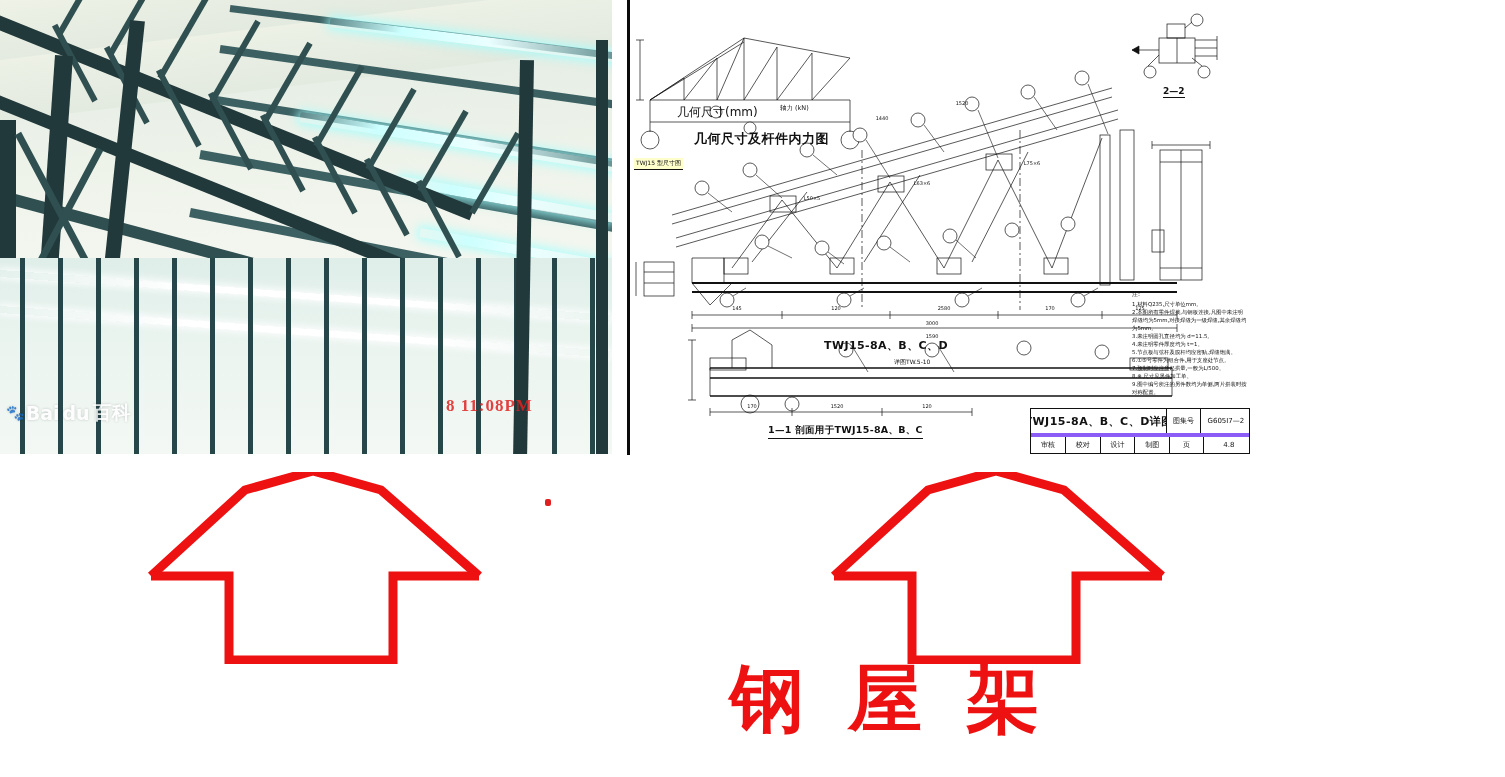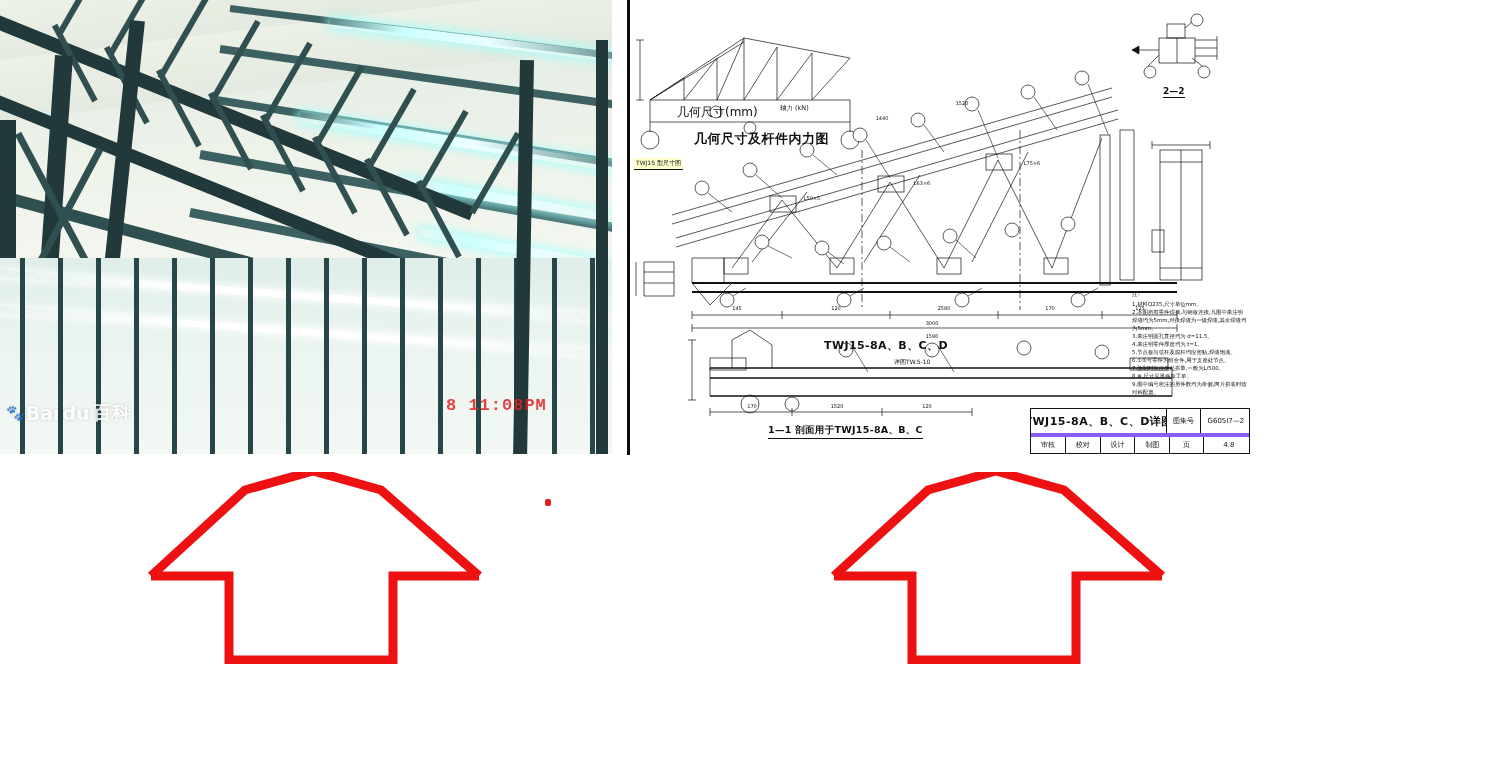--- a/index.html
+++ b/index.html
@@ -31,21 +31,21 @@
   .mullion{position:absolute;width:5px;background:#27464a;top:0;height:100%;}
   .wallband{position:absolute;left:0;width:612px;height:7px;
         background:linear-gradient(90deg,rgba(255,255,255,.1),#ffffff 30%,#ffffff 70%,rgba(255,255,255,.15));
         box-shadow:0 0 7px 2px rgba(255,255,255,.8);}
   .baidu{position:absolute;left:6px;top:400px;display:flex;align-items:center;gap:3px;
          color:#ffffff;font-size:19px;font-weight:bold;opacity:.82;
          text-shadow:0 0 3px rgba(0,0,0,.25);}
   .baidu .paw{font-size:15px;letter-spacing:-2px;}
   .redstamp{position:absolute;left:446px;top:396px;color:#e02222;font-weight:bold;
             font-size:17px;letter-spacing:1px;opacity:.85;
-            font-family:Liberation Mono, monospace;text-align:right;}
+            font-family:Liberation Serif, serif;text-align:right;}
 
   
   .drawborder{position:absolute;left:627px;top:0;width:3px;height:455px;background:#0a0a0a;}
   .drawing{position:absolute;left:632px;top:0;width:622px;height:455px;background:#ffffff;
            overflow:hidden;color:#111;}
   .dwg-svg{position:absolute;inset:0;}
   .dlabel{position:absolute;font-family:"DejaVu Sans","Liberation Sans",sans-serif;color:#111;}
   .dlabel.bold{font-weight:bold;}
   .ul{border-bottom:1.5px solid #111;padding-bottom:1px;}
 
@@ -408,14 +408,15 @@
     <polyline points="6,104 84,104 84,188 248,188 248,104 334,104" fill="none" stroke="#ee1111" stroke-width="9" stroke-linejoin="miter"></polyline>
   </svg>
 
   <svg class="arrow" style="left:828px;top:472px;width:340px;height:192px;" viewBox="0 0 340 192">
     <polyline points="6,104 100,18 168,-1 236,18 334,104" fill="none" stroke="#ee1111" stroke-width="9" stroke-linejoin="miter"></polyline>
     <polyline points="6,104 84,104 84,188 248,188 248,104 334,104" fill="none" stroke="#ee1111" stroke-width="9" stroke-linejoin="miter"></polyline>
   </svg>
 
   <div class="reddot"></div>
 
+  <div class="caption cap-right">钢屋架</div>
 
 </div>
 
 </body></html>

